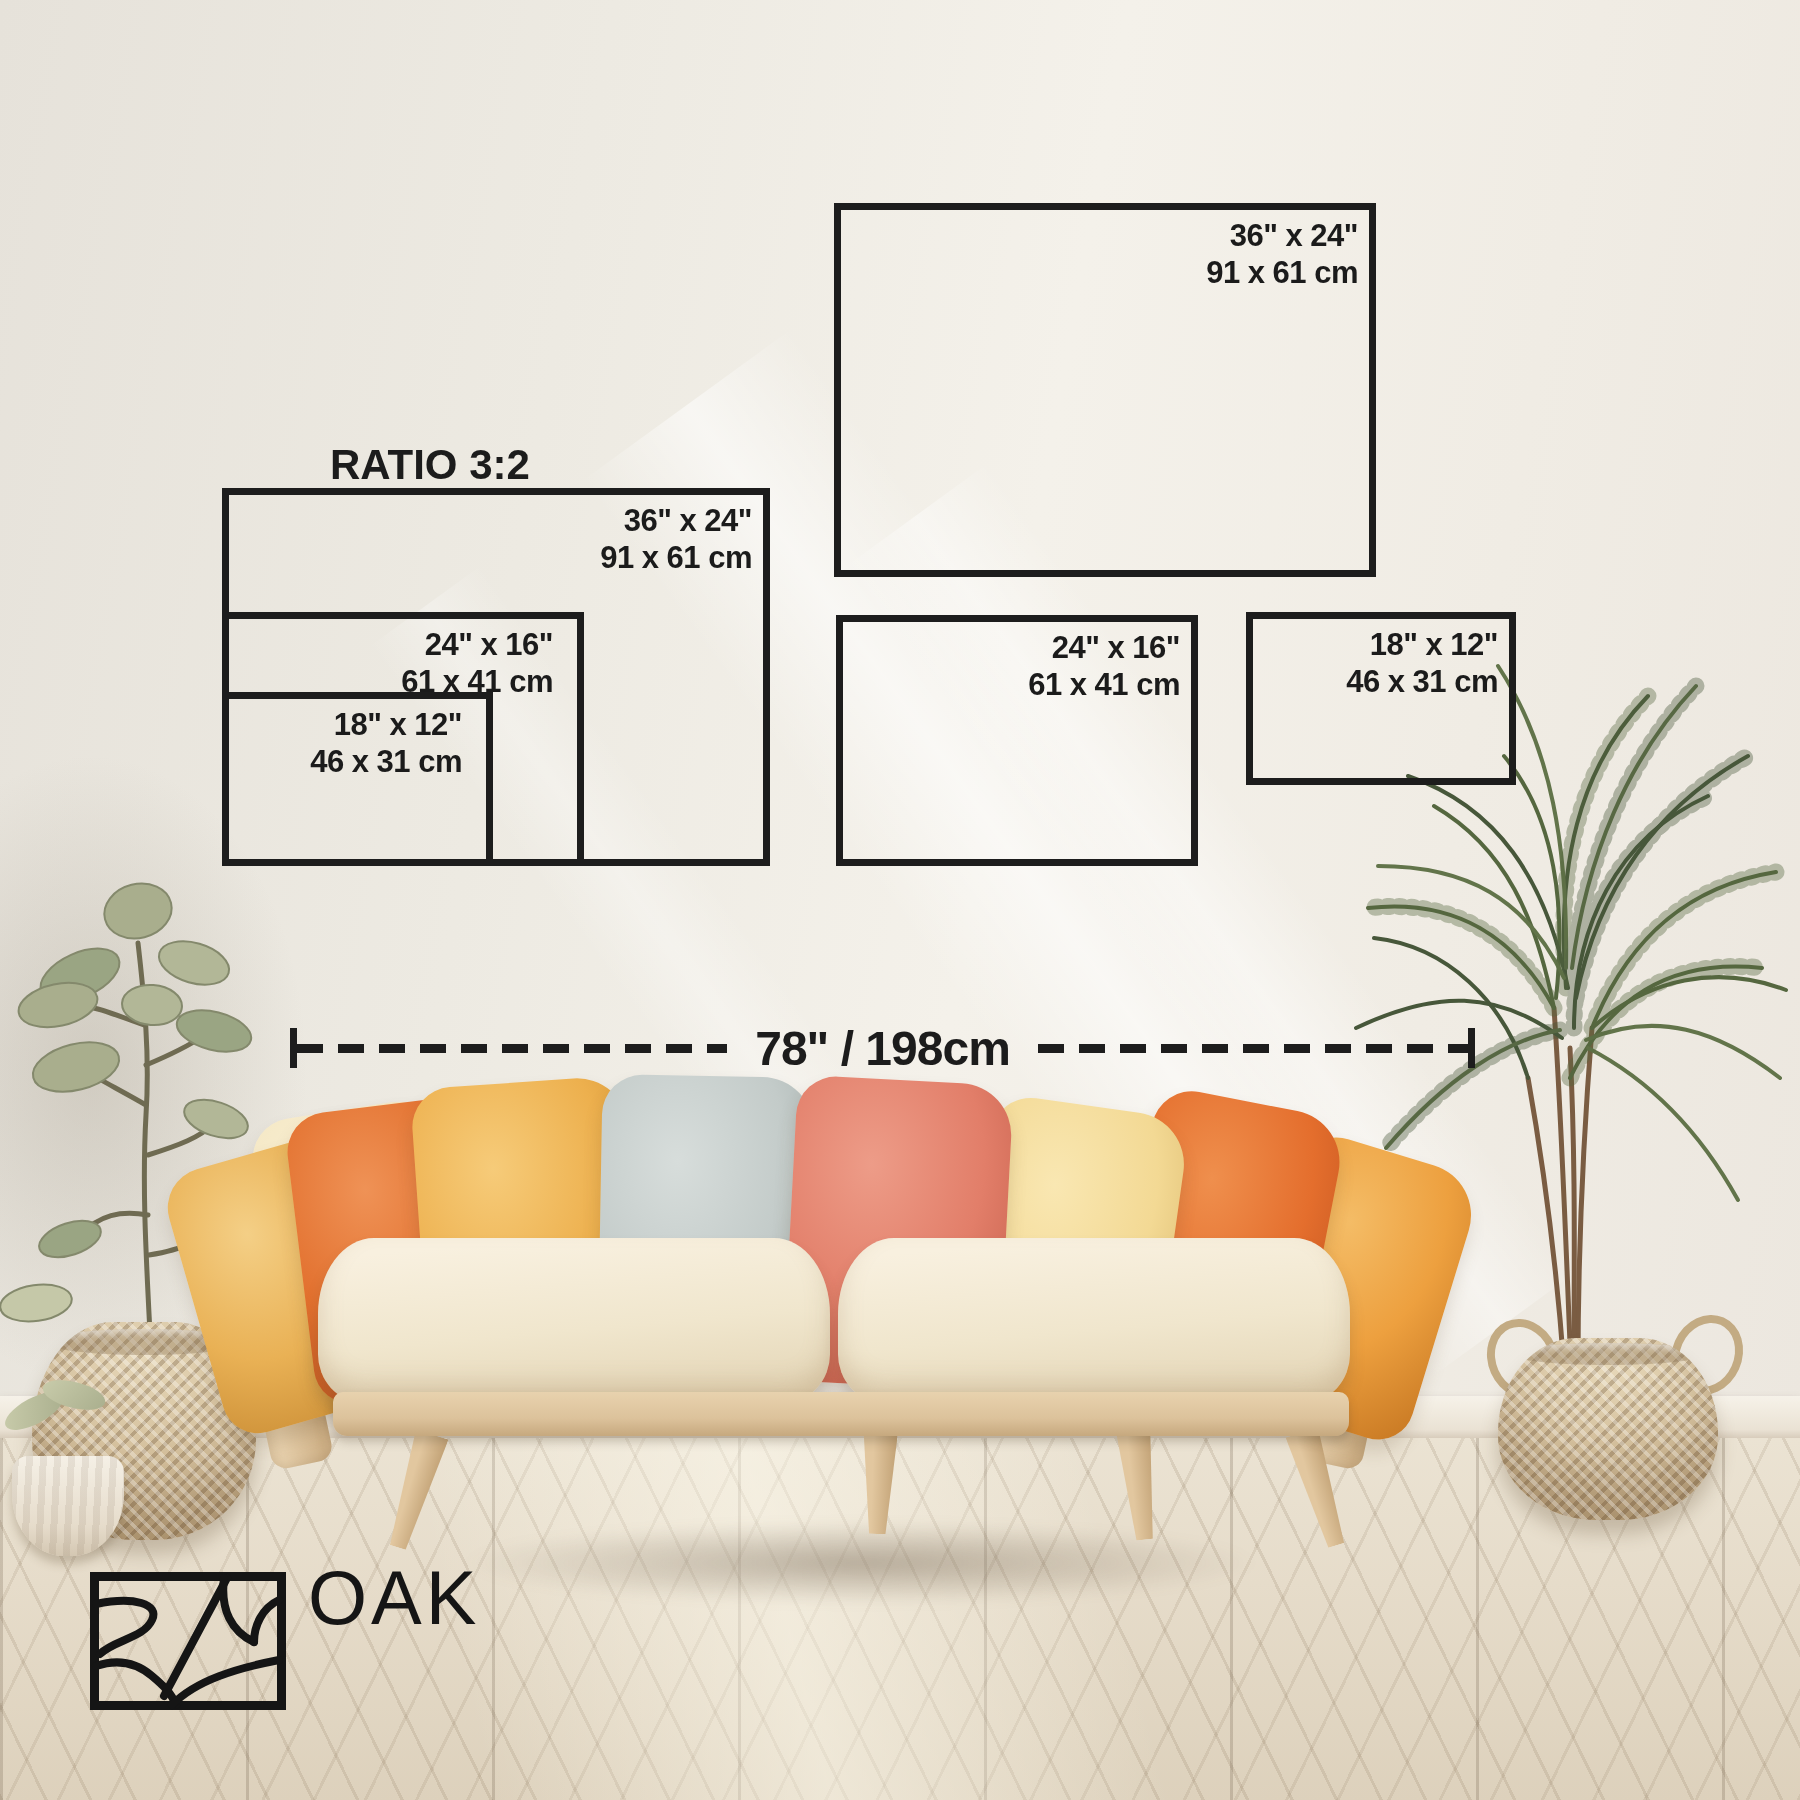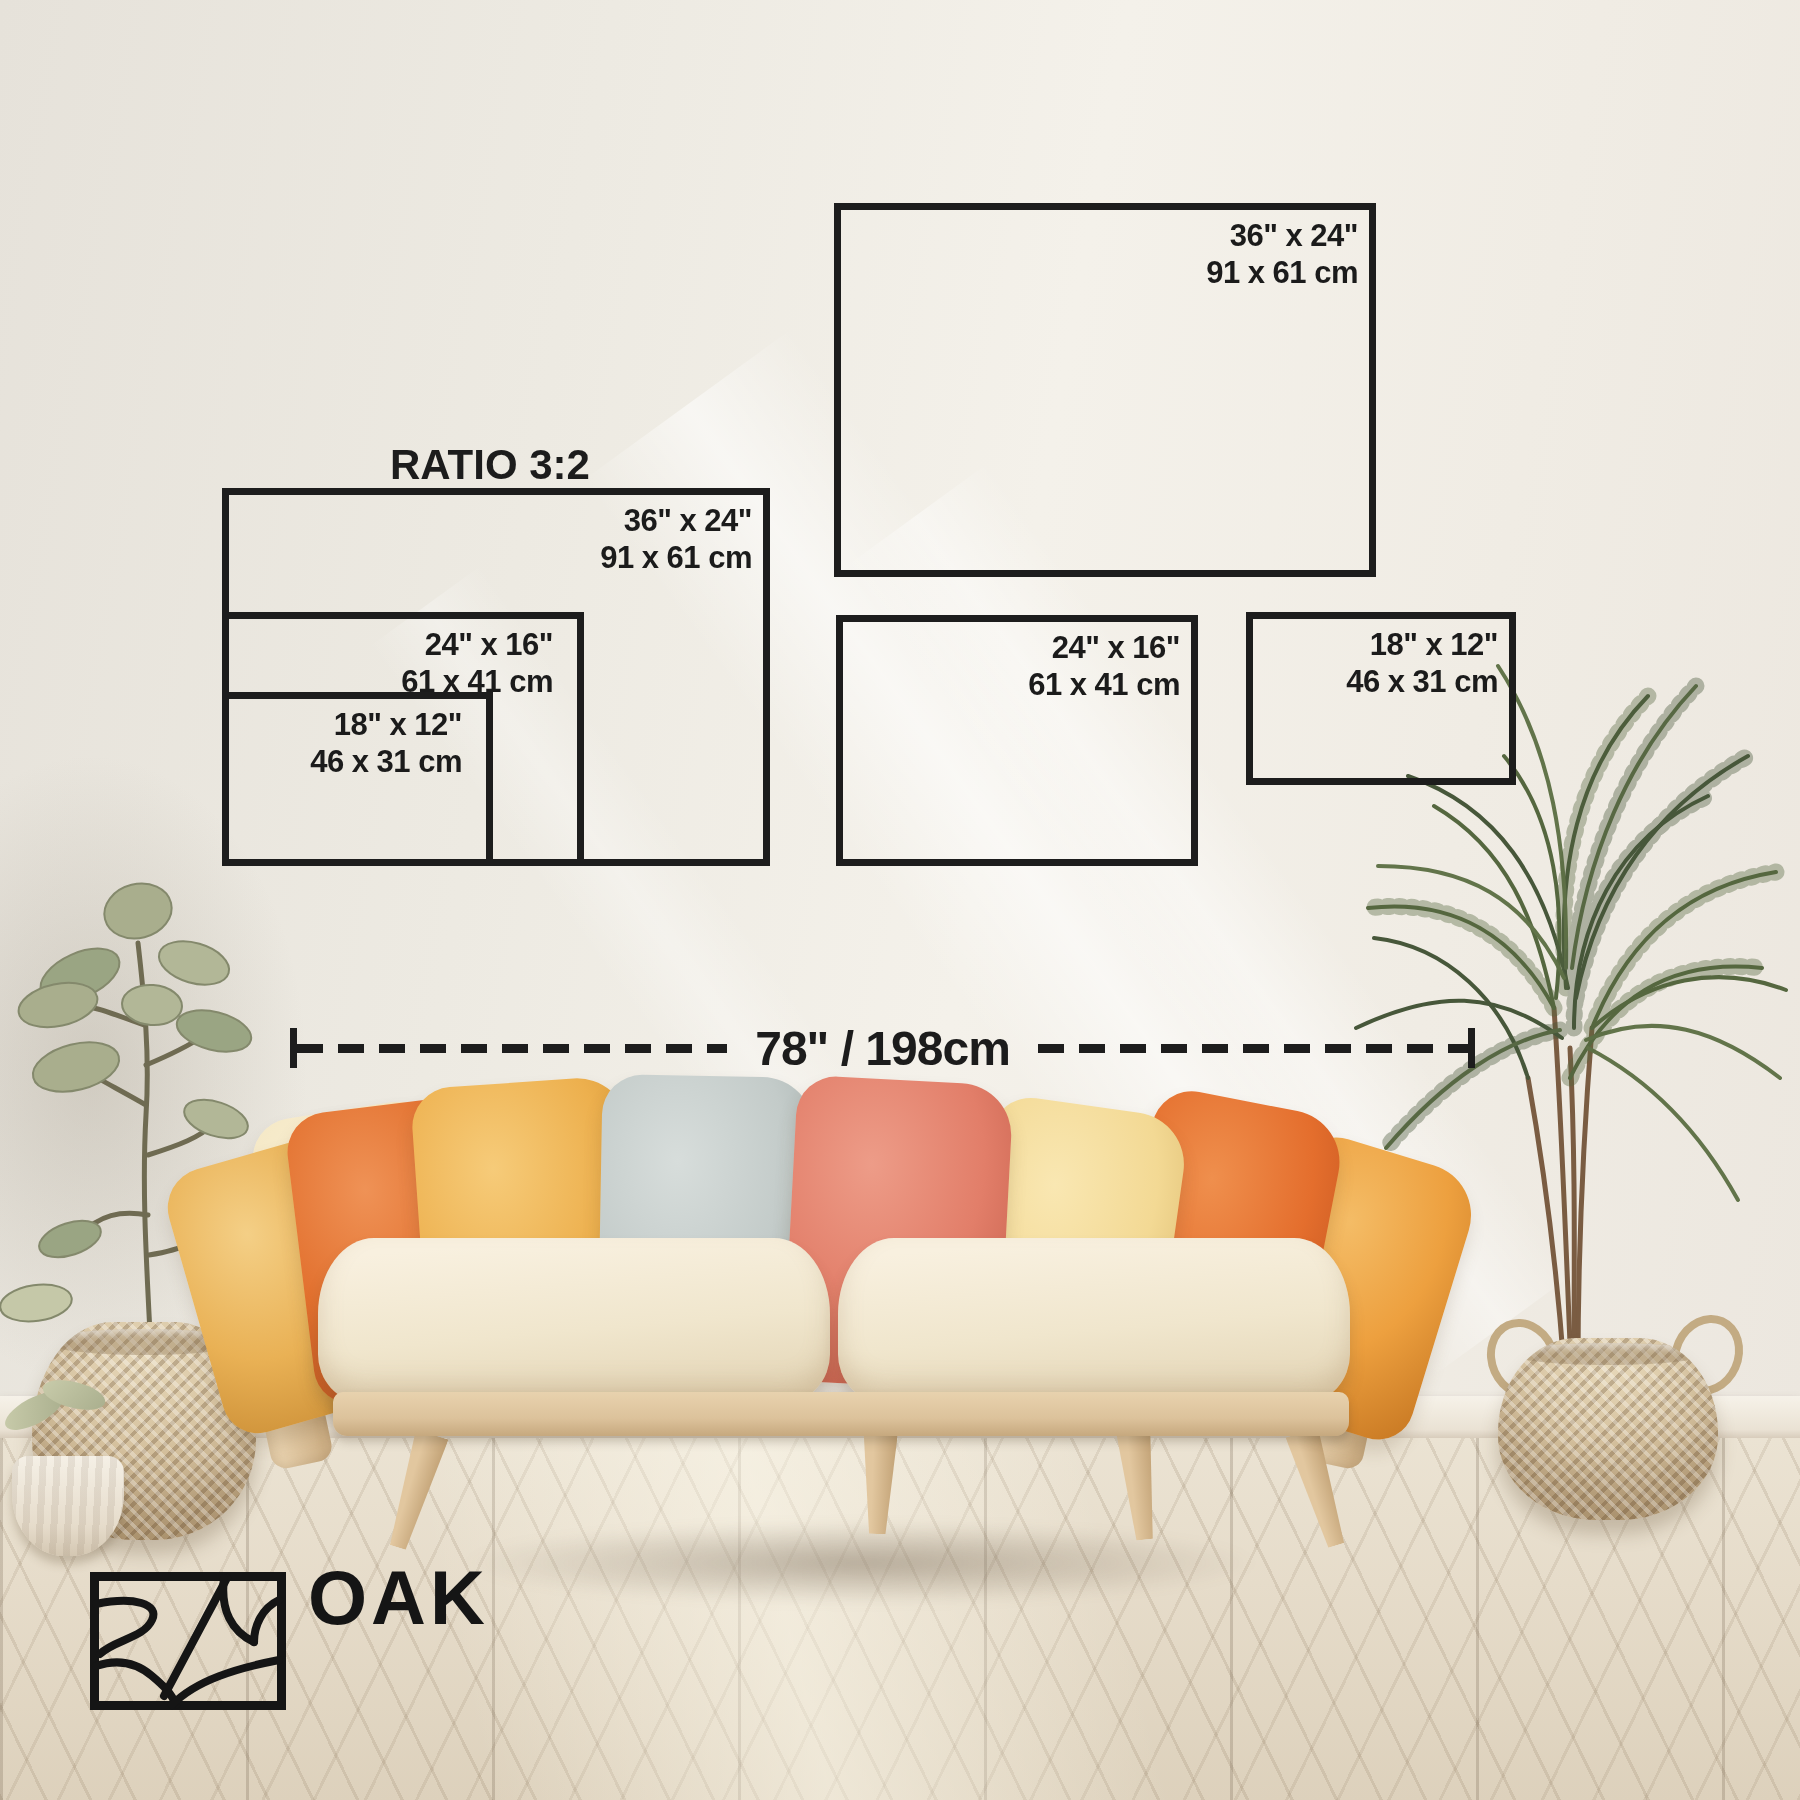--- a/index.html
+++ b/index.html
@@ -24,21 +24,21 @@
     background:
       linear-gradient(76deg,rgba(255,252,240,0) 26%,rgba(255,252,240,0.5) 44%,rgba(255,252,240,0) 62%),
       repeating-linear-gradient(90deg,rgba(96,78,58,0.22) 0 3px,rgba(96,78,58,0) 3px 246px),
       repeating-linear-gradient(64deg,rgba(128,106,78,0.16) 0 3px,rgba(128,106,78,0) 3px 40px),
       repeating-linear-gradient(-64deg,rgba(128,106,78,0.13) 0 3px,rgba(128,106,78,0) 3px 46px),
       linear-gradient(180deg,#ebe3d3 0%,#e6dcca 40%,#ddd1bc 100%);}
   .sofa-floor-shadow{position:absolute;left:330px;top:1508px;width:1060px;height:110px;
     background:radial-gradient(closest-side,rgba(90,72,52,0.38),rgba(90,72,52,0) 75%);
     filter:blur(6px);}
   
-  .ratio-title{position:absolute;left:330px;top:441px;width:320px;text-align:center;
+  .ratio-title{position:absolute;left:330px;top:441px;width:320px;
     font-size:42px;font-weight:bold;letter-spacing:0px;color:#1c1c1c;}
   .frame{position:absolute;border:7px solid #1d1d1d;box-sizing:border-box;background:transparent;}
   .frame .lbl{position:absolute;top:7px;right:11px;text-align:right;
     font-size:31px;line-height:37px;font-weight:bold;color:#1b1b1b;letter-spacing:-0.5px;}
   .frame .lbl span{display:block;}
   .frame.inset .lbl{right:24px;}
   .fn36{left:222px;top:488px;width:548px;height:378px;}
   .fn24{left:222px;top:612px;width:362px;height:254px;}
   .fn18{left:222px;top:692px;width:271px;height:174px;}
   .fs36{left:834px;top:203px;width:542px;height:374px;}
@@ -99,21 +99,21 @@
     box-shadow:0 8px 10px rgba(90,70,45,0.25);}
   .sprig{position:absolute;width:64px;height:26px;border-radius:50%;
     background:linear-gradient(120deg,#c9ccab,#a9ae8d);}
   .sprig1{left:2px;top:1398px;transform:rotate(-28deg);}
   .sprig2{left:42px;top:1382px;transform:rotate(14deg);}
   svg{display:block;}
   .plant-left-svg{position:absolute;left:0px;top:855px;}
   .palm-svg{position:absolute;left:1316px;top:608px;}
   
   .logo-emblem{position:absolute;left:90px;top:1572px;}
-  .logo-text{position:absolute;left:308px;top:1566px;color:#151515;font-weight:bold;
+  .logo-text{position:absolute;left:308px;top:1566px;color:#151515;font-weight:normal;
     font-size:76px;line-height:63px;letter-spacing:4px;}
 </style>
 </head>
 <body>
 
 <div class="stage">
 
   <div class="wall"></div>
   <div class="wall-shade-left"></div>
   <div class="light-streak streak-a"></div>

